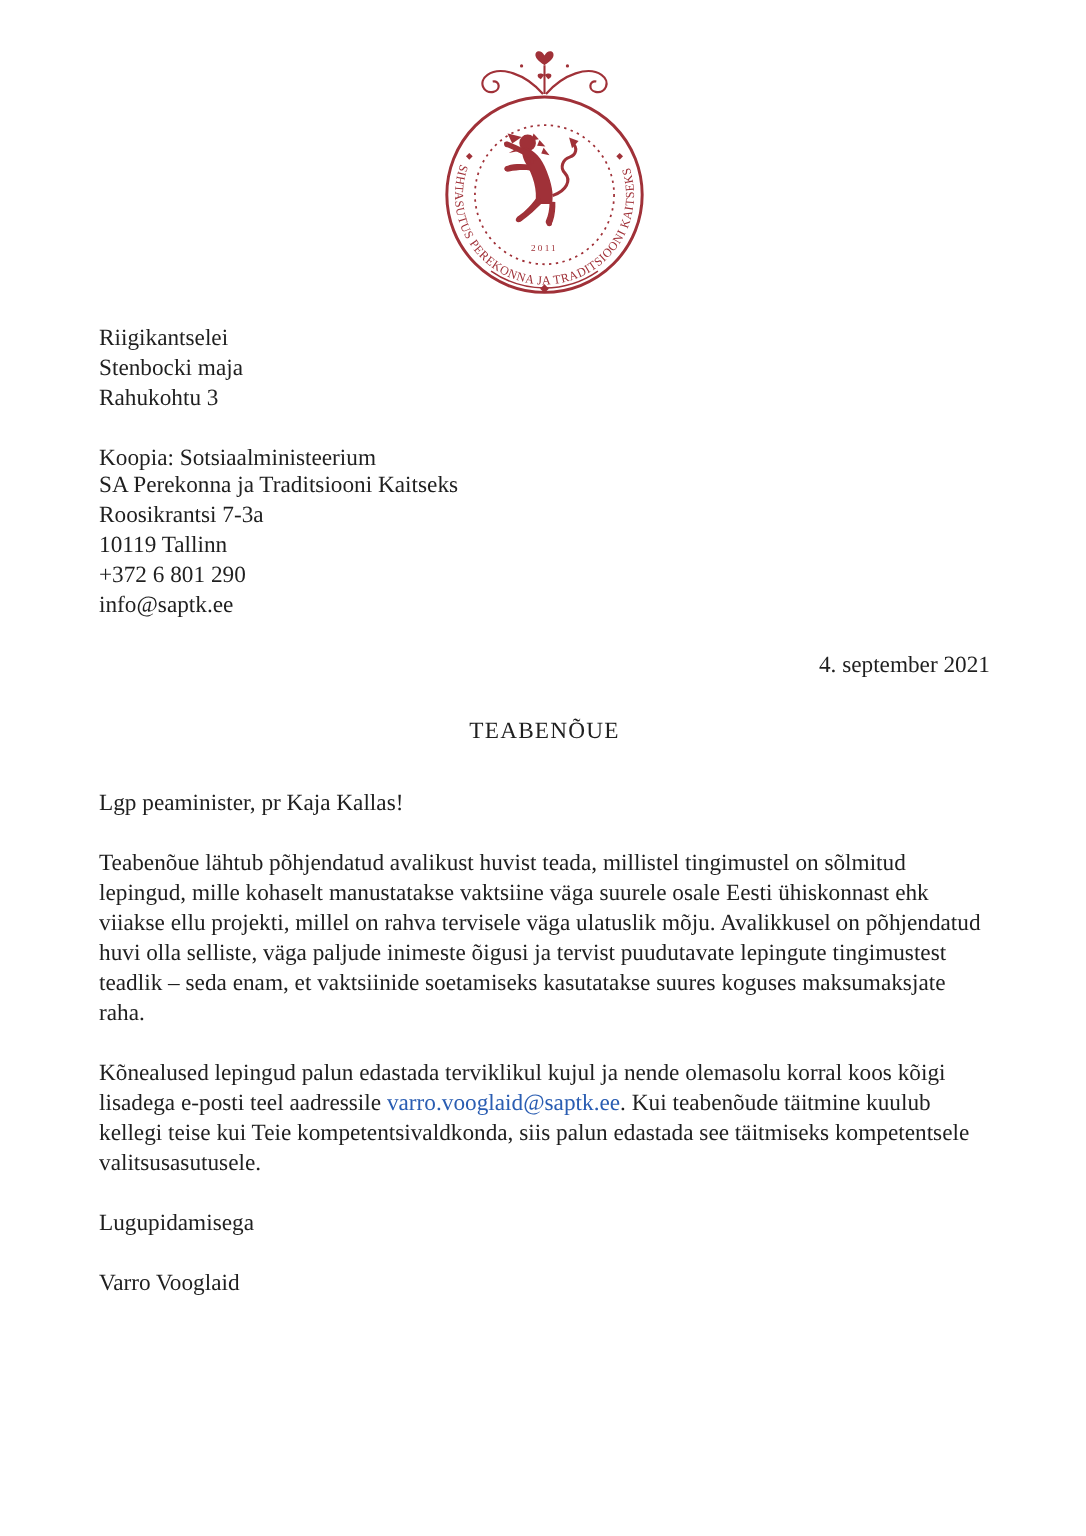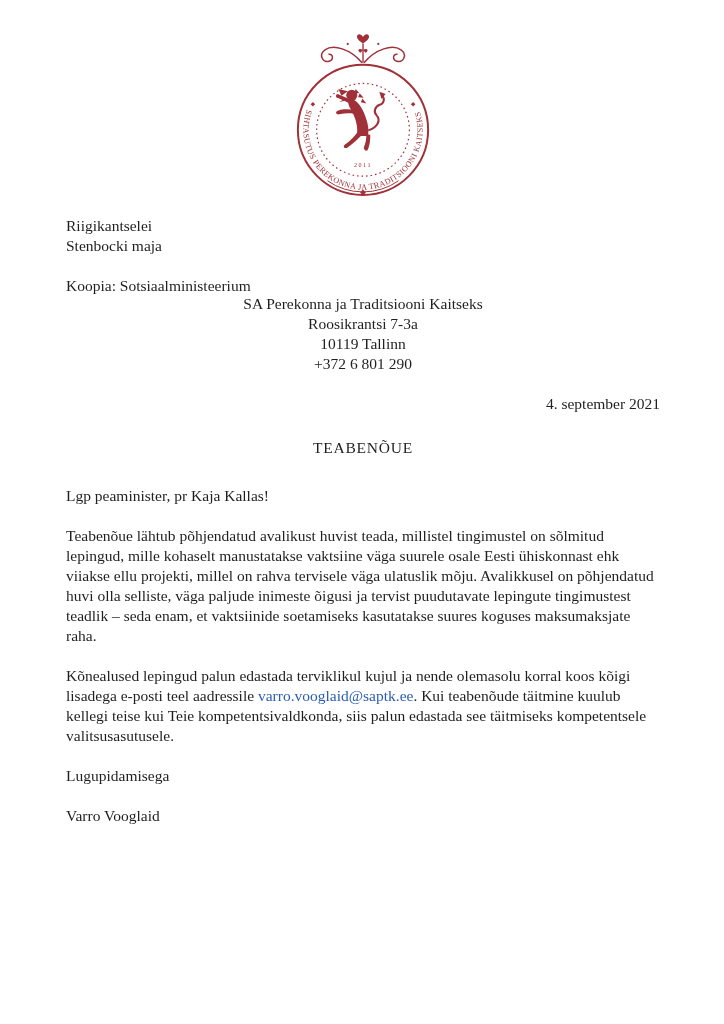--- a/index.html
+++ b/index.html
@@ -13,21 +13,21 @@
     font-family:"Liberation Serif", serif;
     font-size:15.5px;
     line-height:20px;
     color:#1f1f1f;
     overflow:hidden;
   }
   .logo-wrap { text-align:center; }
   .logo-wrap svg { display:block; margin:0 auto; }
   .recipient { margin-top:16px; }
   .copy-line { margin-top:20px; }
-  .sender { margin-top:-2px; text-align:center; }
+  .sender { margin-top:-2px; text-align:left; }
   .date-line { margin-top:20px; text-align:right; }
   .doc-title { margin-top:24px; text-align:center; letter-spacing:0.8px; }
   .salutation { margin-top:28px; }
   .para { margin:20px 0 0 0; }
   .regards { margin-top:20px; }
   .signed-note { margin-top:20px; font-style:italic; }
   .signer { margin-top:20px; }
   a.email-link { color:#2a5db2; cursor:pointer; }
   .seal { color:#a03138; }
 </style>
@@ -83,29 +83,31 @@
         <path d="M57,8 L65,11 L59.5,17 Z"></path>
         <path d="M24.7,22 h2.6 v2.6 h2.6 v2.6 h-2.6 v2.6 h-2.6 v-2.6 h-2.6 v-2.6 h2.6 Z"></path>
       </g>
       <text x="75" y="139" text-anchor="middle" font-family="Liberation Serif, serif" font-size="6.2" letter-spacing="1.5" fill="#a03138">2011</text>
     </svg>
   </div>
 
   <div class="recipient">
     <div>Riigikantselei</div>
     <div>Stenbocki maja</div>
+    <div>Rahukohtu 3</div>
   </div>
 
   <div class="copy-line">Koopia: Sotsiaalministeerium</div>
 
   <div class="sender">
     <div>SA Perekonna ja Traditsiooni Kaitseks</div>
     <div>Roosikrantsi 7-3a</div>
     <div>10119 Tallinn</div>
     <div>+372 6 801 290</div>
+    <div>info@saptk.ee</div>
   </div>
 
   <div class="date-line">4. september 2021</div>
 
   <div class="doc-title">TEABENÕUE</div>
 
   <div class="salutation">Lgp peaminister, pr Kaja Kallas!</div>
 
 
   <p class="para">Teabenõue lähtub põhjendatud avalikust huvist teada, millistel tingimustel on sõlmitud lepingud, mille kohaselt manustatakse vaktsiine väga suurele osale Eesti ühiskonnast ehk viiakse ellu projekti, millel on rahva tervisele väga ulatuslik mõju. Avalikkusel on põhjendatud huvi olla selliste, väga paljude inimeste õigusi ja tervist puudutavate lepingute tingimustest teadlik – seda enam, et vaktsiinide soetamiseks kasutatakse suures koguses maksumaksjate raha.</p>

